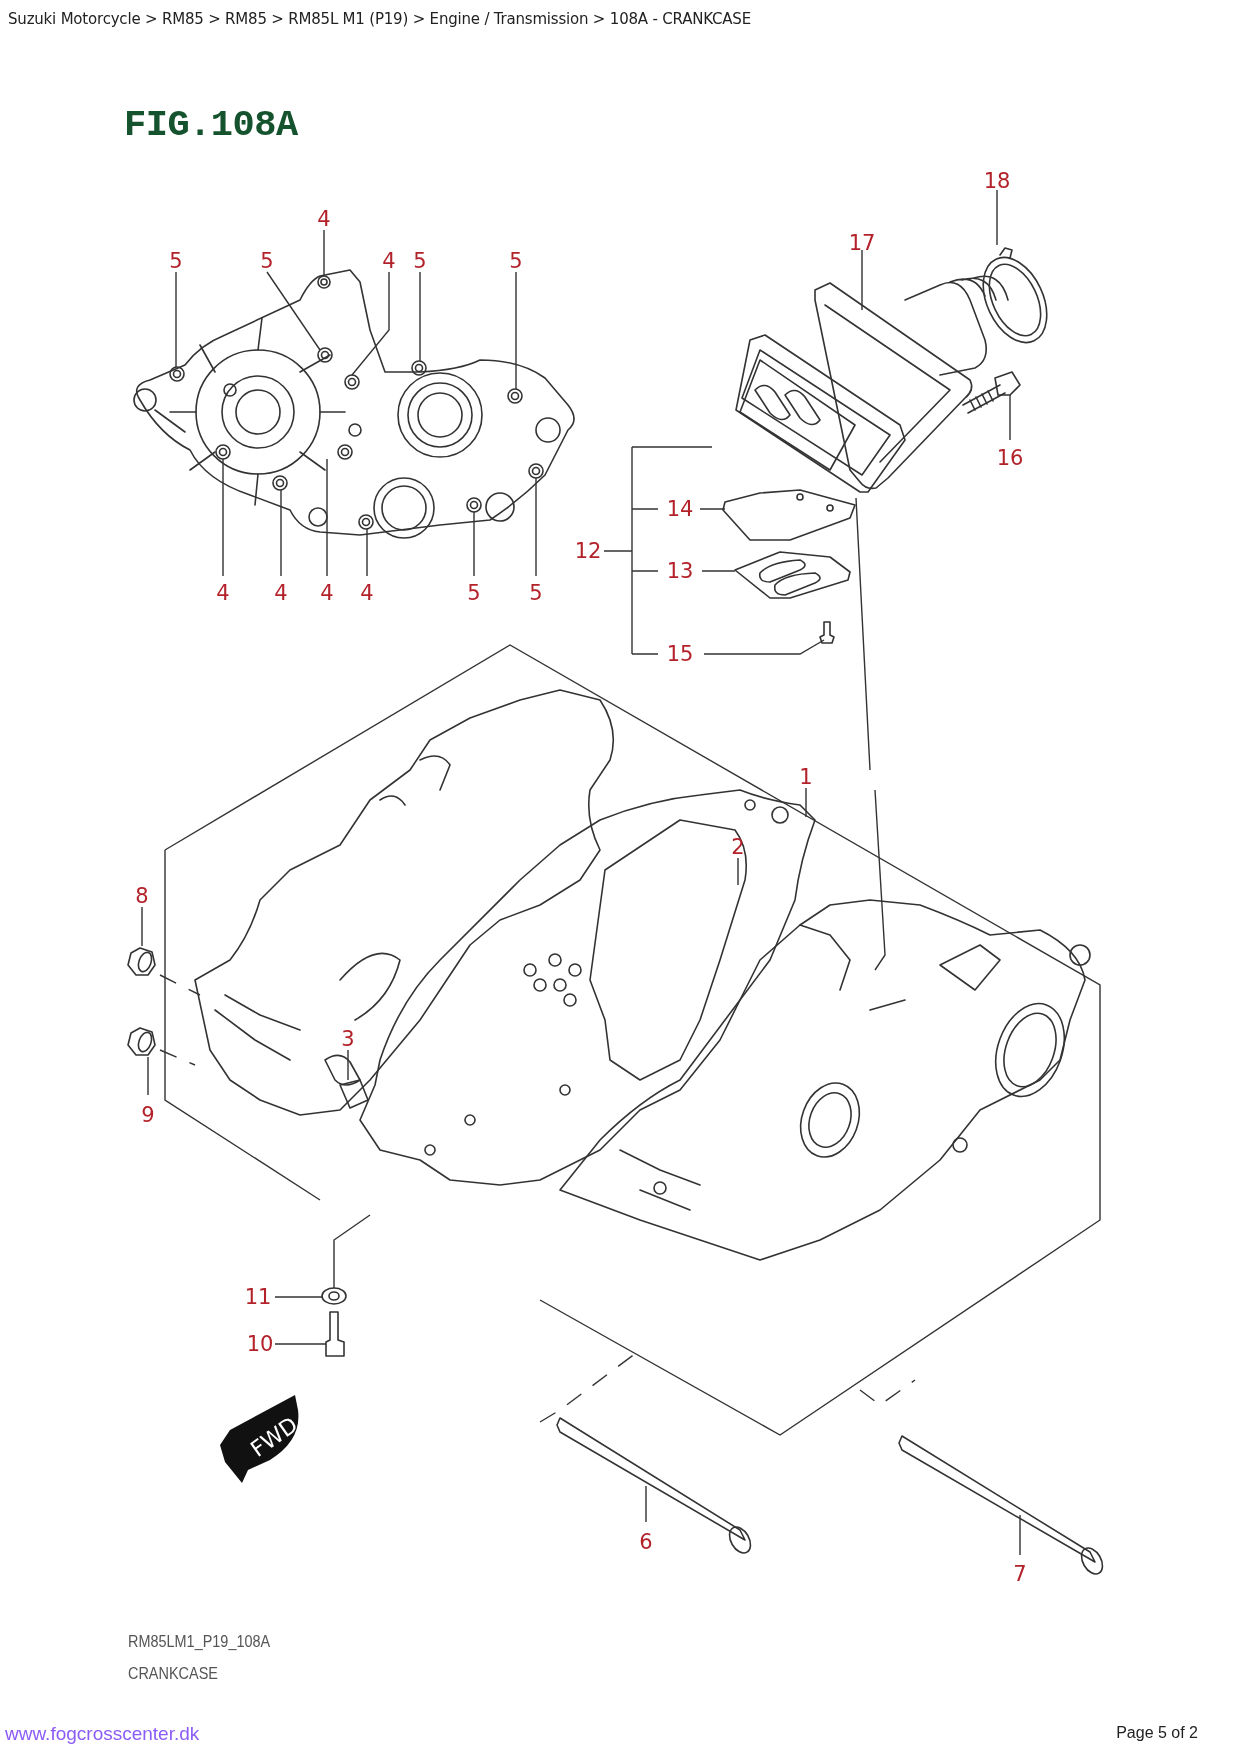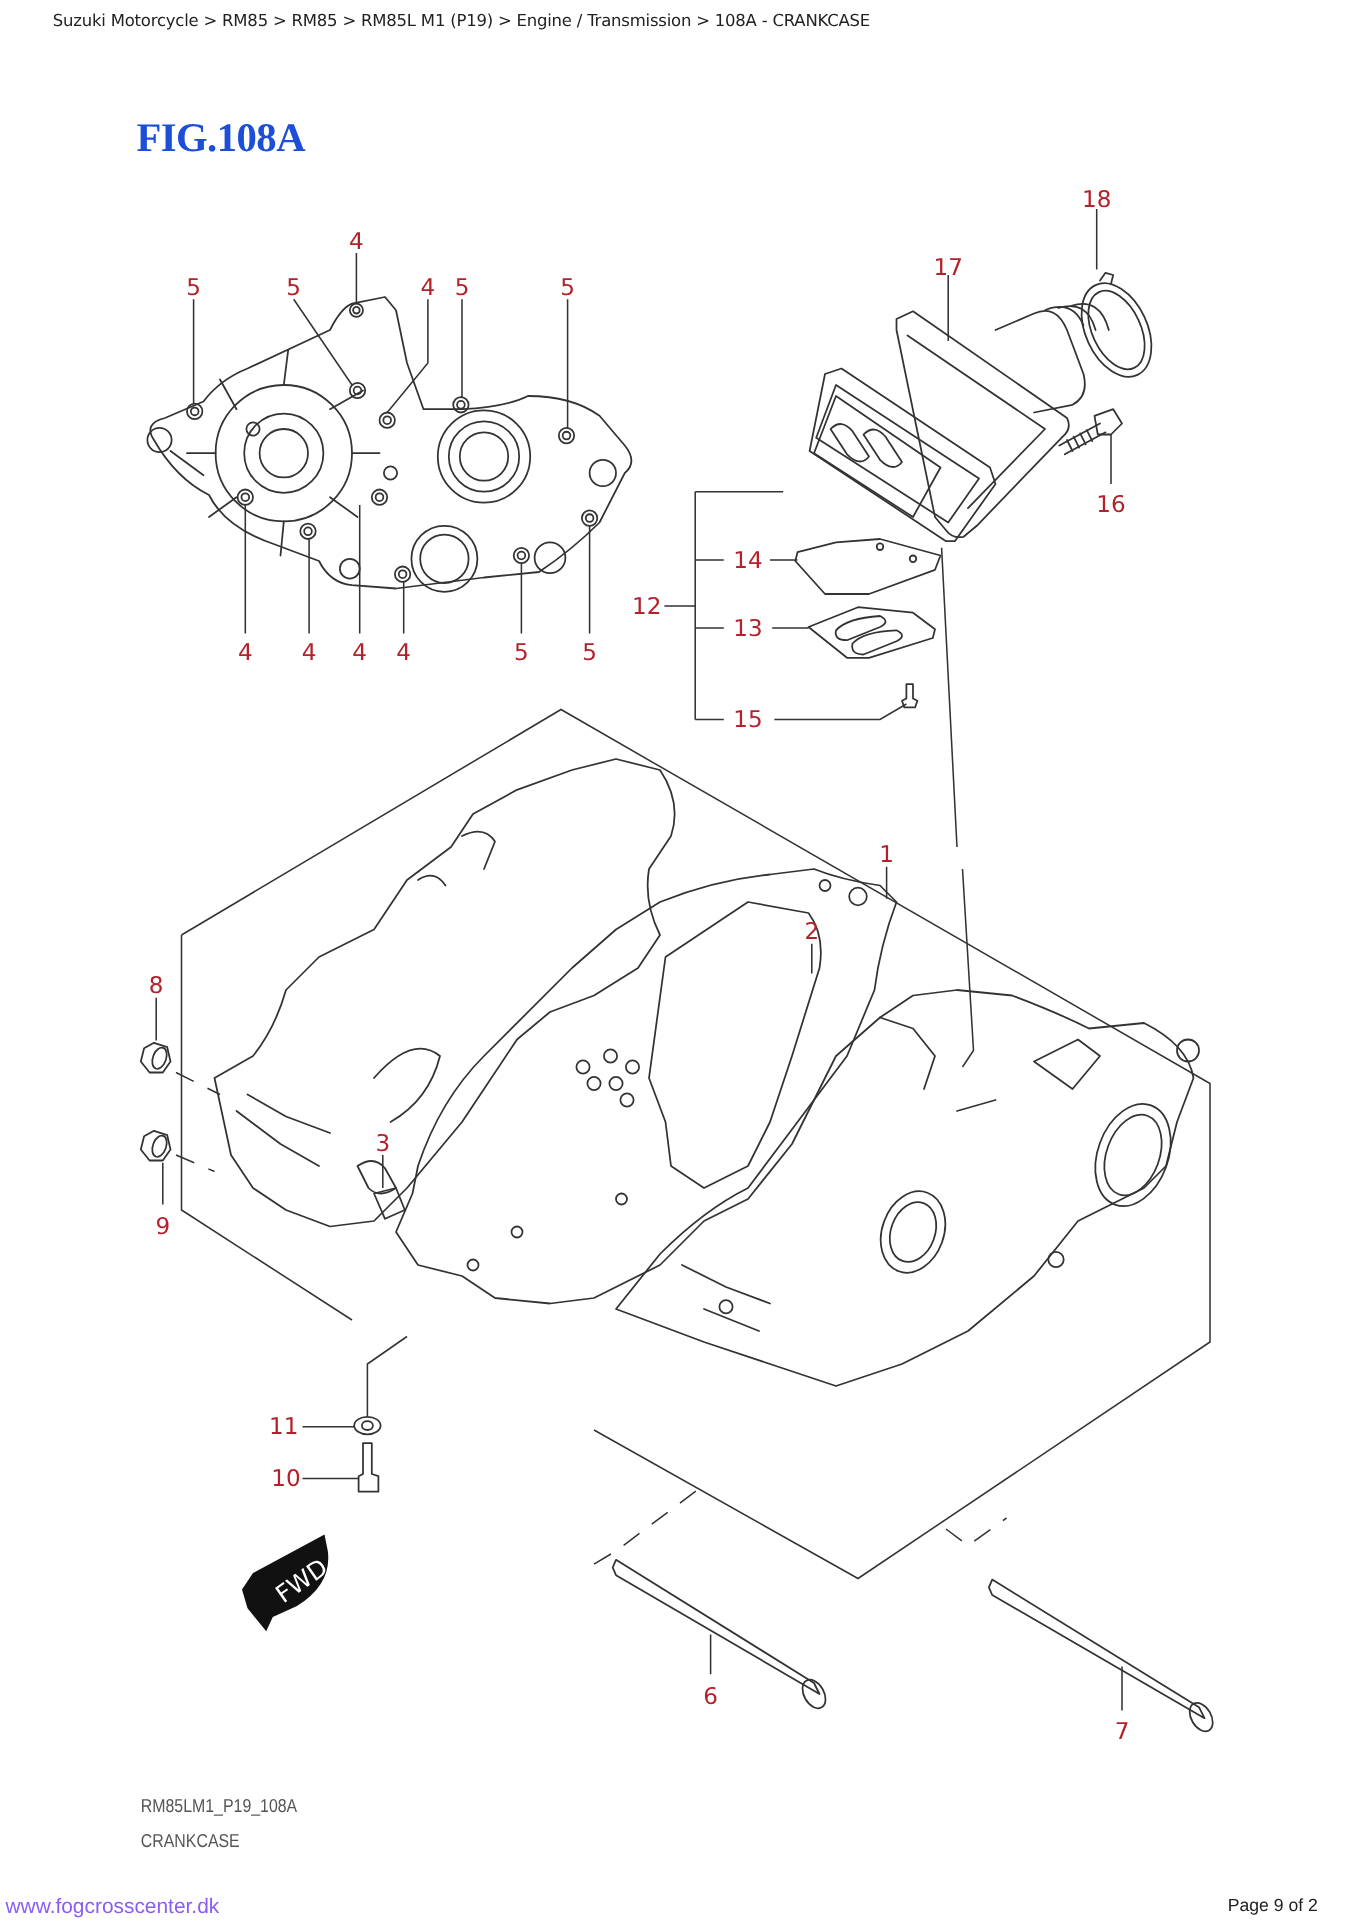--- a/index.html
+++ b/index.html
@@ -1,18 +1,18 @@
 <!DOCTYPE html>
 <html><head>
 <meta charset="utf-8">
 <style>
   html, body { margin:0; padding:0; background:#ffffff; }
   body { width:1240px; height:1754px; position:relative; overflow:hidden; font-family:"DejaVu Sans", sans-serif; color:#222; }
-  .breadcrumb { position:absolute; left:8px; top:10px; font-size:15px; color:#222; letter-spacing:-0.2px;margin-left:40px; }
-  .fig-title { position:absolute; left:124px; top:104px; font-size:37px; font-weight:bold; color:#1d4ed8; letter-spacing:-0.5px; font-family:Liberation Serif, serif; }
+  .breadcrumb { position:absolute; left:8px; top:10px; font-size:15px; color:#222; letter-spacing:-0.2px; }
+  .fig-title { position:absolute; left:124px; top:104px; font-size:37px; font-weight:bold; color:#14532d; letter-spacing:-0.5px; font-family:Liberation Mono, monospace; }
   #diagram { position:absolute; left:0; top:0; }
   .callout { font-family:"DejaVu Sans", sans-serif; font-size:21px; fill:#b3222a; }
   .fig-code { position:absolute; left:128px; top:1632px; font-size:17px; color:#555; font-family:"Liberation Sans", sans-serif; transform:scaleX(0.85); transform-origin:left; }
   .fig-name { position:absolute; left:128px; top:1664px; font-size:17px; color:#555; font-family:"Liberation Sans", sans-serif; transform:scaleX(0.85); transform-origin:left; }
   .site { position:absolute; left:5px; top:1723px; font-size:19px; color:#8b5cf6; font-family:"Liberation Sans", sans-serif; }
   .page { position:absolute; right:42px; top:1724px; font-size:16px; color:#222; font-family:"Liberation Sans", sans-serif; }
   .ln { fill:none; stroke:#333; stroke-width:1.6; stroke-linejoin:round; stroke-linecap:round; }
   .lead { fill:none; stroke:#333; stroke-width:1.4; }
   .dash { fill:none; stroke:#333; stroke-width:1.4; stroke-dasharray:18 14; }
 </style>
@@ -196,13 +196,13 @@
       <text x="258" y="1304" text-anchor="middle" class="callout" fill="#b3222a">11</text>
       <text x="260" y="1351" text-anchor="middle" class="callout" fill="#b3222a">10</text>
       <text x="646" y="1549" text-anchor="middle" class="callout" fill="#b3222a">6</text>
       <text x="1020" y="1581" text-anchor="middle" class="callout" fill="#b3222a">7</text>
     </g>
 </svg>
 
 <div class="fig-code">RM85LM1_P19_108A</div>
 <div class="fig-name">CRANKCASE</div>
 <div class="site">www.fogcrosscenter.dk</div>
-<div class="page">Page 9 of 2</div>
+<div class="page">Page 5 of 2</div>
 
 </body></html>

